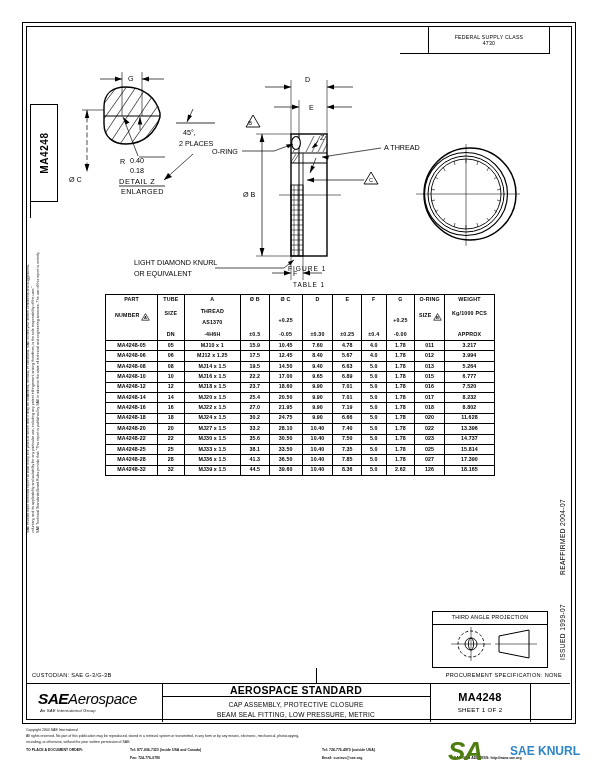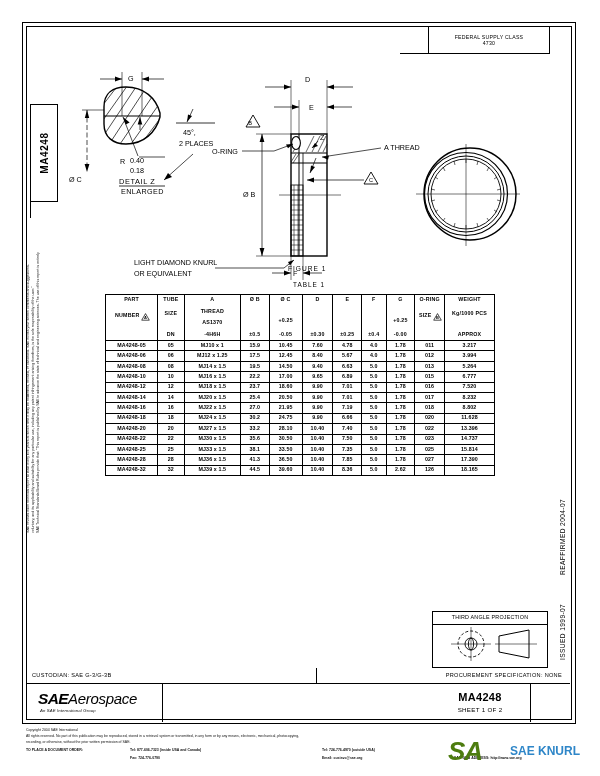--- a/index.html
+++ b/index.html
@@ -624,20 +624,26 @@
     <div class="proc">PROCUREMENT SPECIFICATION: NONE</div>
   </div>
 
   <div class="titleblk">
     <div class="tb-logo">
       <div class="sae-logo">
         <span class="sae-word">SAE</span><span class="aero-word">Aerospace</span>
       </div>
       <div class="sae-tag">An SAE International Group</div>
     </div>
+    <div class="tb-mid">
+      <div class="as-title">AEROSPACE STANDARD</div>
+      <div class="asline"></div>
+      <div class="as-sub1">CAP ASSEMBLY, PROTECTIVE CLOSURE</div>
+      <div class="as-sub2">BEAM SEAL FITTING, LOW PRESSURE, METRIC</div>
+    </div>
     <div class="tb-num">
       <div class="num-main">MA4248</div>
       <div class="num-sheet">SHEET 1 OF 2</div>
     </div>
     <div class="tb-end"></div>
   </div>
 
   <div class="tap">
     <div class="tap-title">THIRD ANGLE PROJECTION</div>
     <div class="tap-line"></div>

